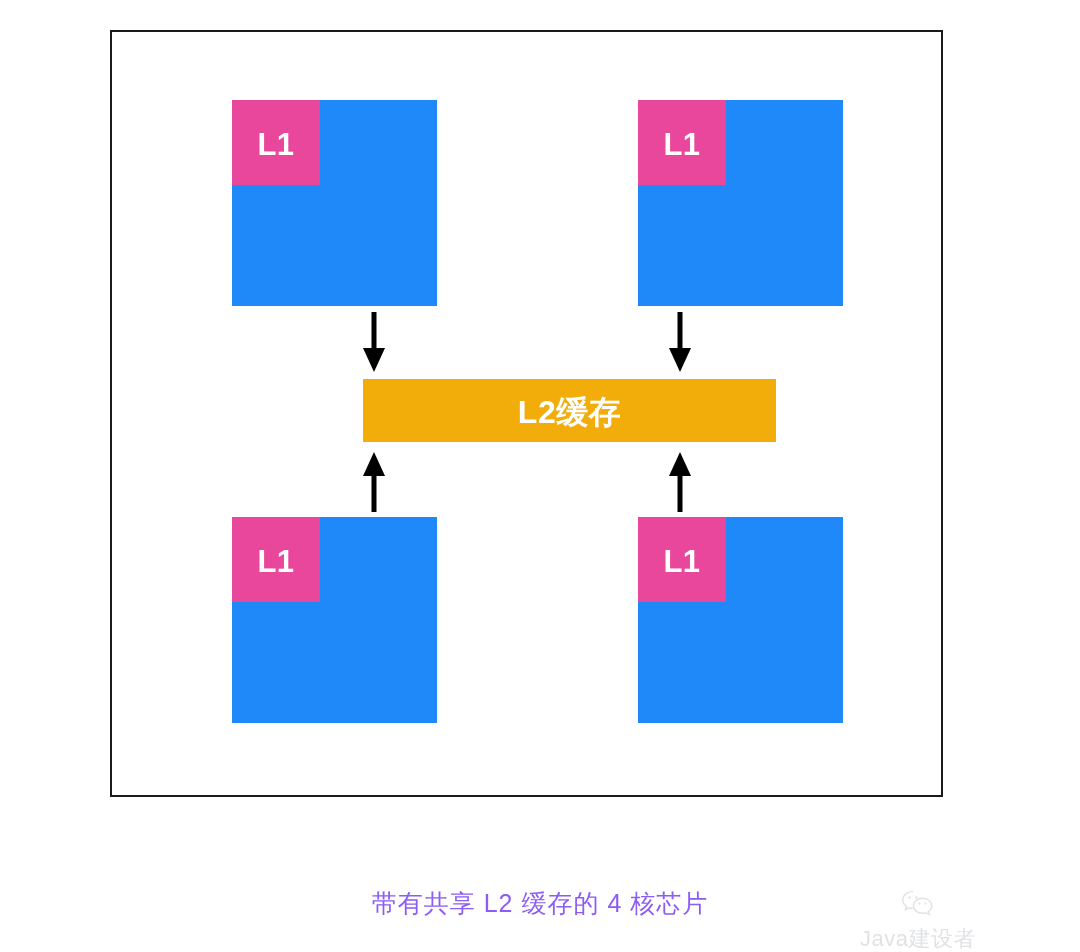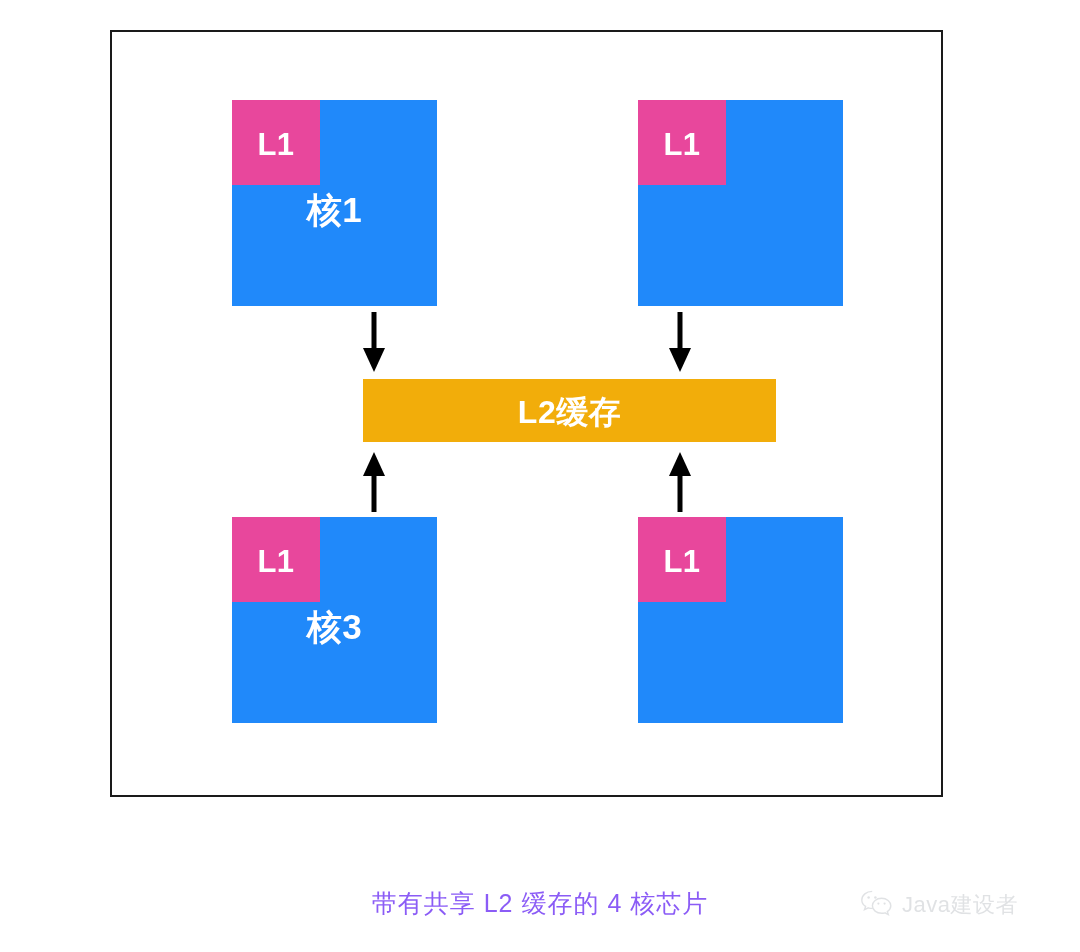--- a/index.html
+++ b/index.html
@@ -125,20 +125,21 @@
 
   
   .watermark {
     position: absolute;
     left: 860px;
     top: 890px;
     display: flex;
     align-items: center;
     gap: 8px;
     opacity: 0.30;
+    flex-direction: column;
   }
   .watermark .wechat-icon { display: block; }
   .watermark .wm-text {
     font-size: 22px;
     color: #9aa0a8;
     letter-spacing: 0.5px;
     line-height: 1;
     white-space: nowrap;
   }
 </style>
@@ -146,34 +147,32 @@
 <body>
 
 <div id="page">
 
   <div class="chip-frame"></div>
 
   <div class="core core-1">
     <div class="l1-badge">
       <span>L1</span>
     </div>
-    <div class="core-label">核1</div>
   </div>
 
   <div class="core core-2">
     <div class="l1-badge">
       <span>L1</span>
     </div>
   </div>
 
   <div class="core core-3">
     <div class="l1-badge">
       <span>L1</span>
     </div>
-    <div class="core-label">核3</div>
   </div>
 
   <div class="core core-4">
     <div class="l1-badge">
       <span>L1</span>
     </div>
   </div>
 
   <div class="l2-cache">
     <span>L2缓存</span>

